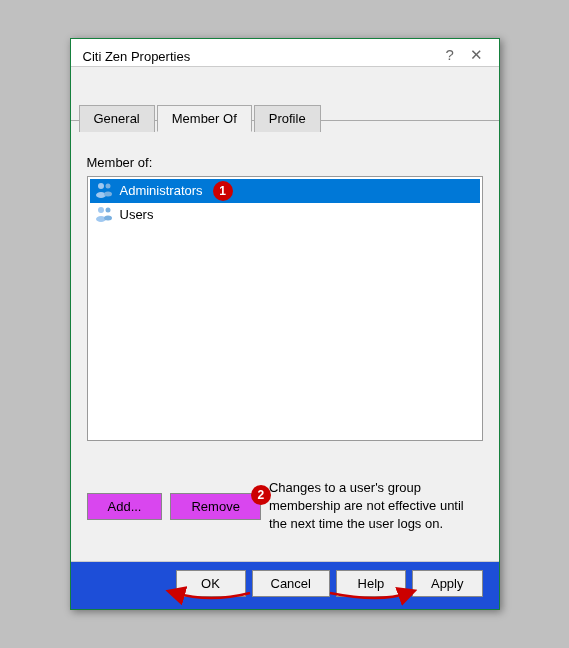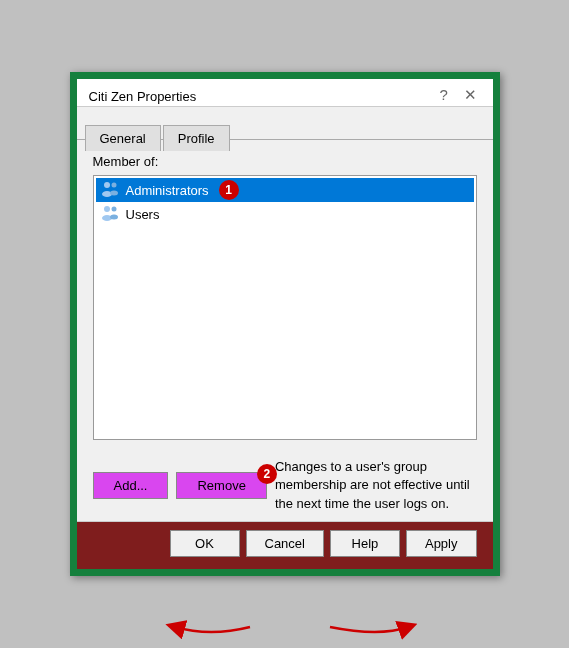--- a/index.html
+++ b/index.html
@@ -8,25 +8,26 @@
       display: flex;
       align-items: center;
       justify-content: center;
       width: 569px;
       height: 648px;
       font-family: 'Segoe UI', Tahoma, sans-serif;
       font-size: 13px;
     }
     .dialog {
       background: #f0f0f0;
-      border: 7px solid #15803d;
+      border: 1px solid #15803d;
       box-shadow: 2px 2px 8px rgba(0,0,0,0.4);
       width: 430px;
       display: flex;
       flex-direction: column;
+      gap: 20px;
     }
     .title-bar {
       background: #fff;
       padding: 8px 12px 0 12px;
       display: flex;
       align-items: center;
       justify-content: space-between;
       border-bottom: 1px solid #ccc;
       padding-bottom: 0;
     }
@@ -153,21 +154,21 @@
       color: #000;
       flex: 1;
       line-height: 1.4;
     }
     .bottom-row {
       display: flex;
       align-items: center;
       justify-content: flex-end;
       gap: 6px;
       padding: 8px 16px 12px 16px;
-      background: #7f1d1d;
+      background: #1d4ed8;
       border-top: 1px solid #ccc;
     }
     .bottom-btn {
       padding: 5px 18px;
       border: 1px solid #888;
       background: #f0f0f0;
       cursor: pointer;
       font-size: 13px;
       min-width: 70px;
     }
@@ -192,20 +193,21 @@
         <span class="title-text">Citi Zen Properties</span>
       </div>
       <div class="title-buttons">
         <button class="title-btn">?</button>
         <button class="title-btn">✕</button>
       </div>
     </div>
 
     <div class="tabs">
       <div class="tab">General</div>
+      <div class="tab active">Member Of</div>
       <div class="tab">Profile</div>
     </div>
 
     <div class="content">
       <div class="section-label">Member of:</div>
       <div class="list-box">
 
         <div class="list-item selected">
           <span class="group-icon">
             <svg viewBox="0 0 20 20" xmlns="http://www.w3.org/2000/svg">

